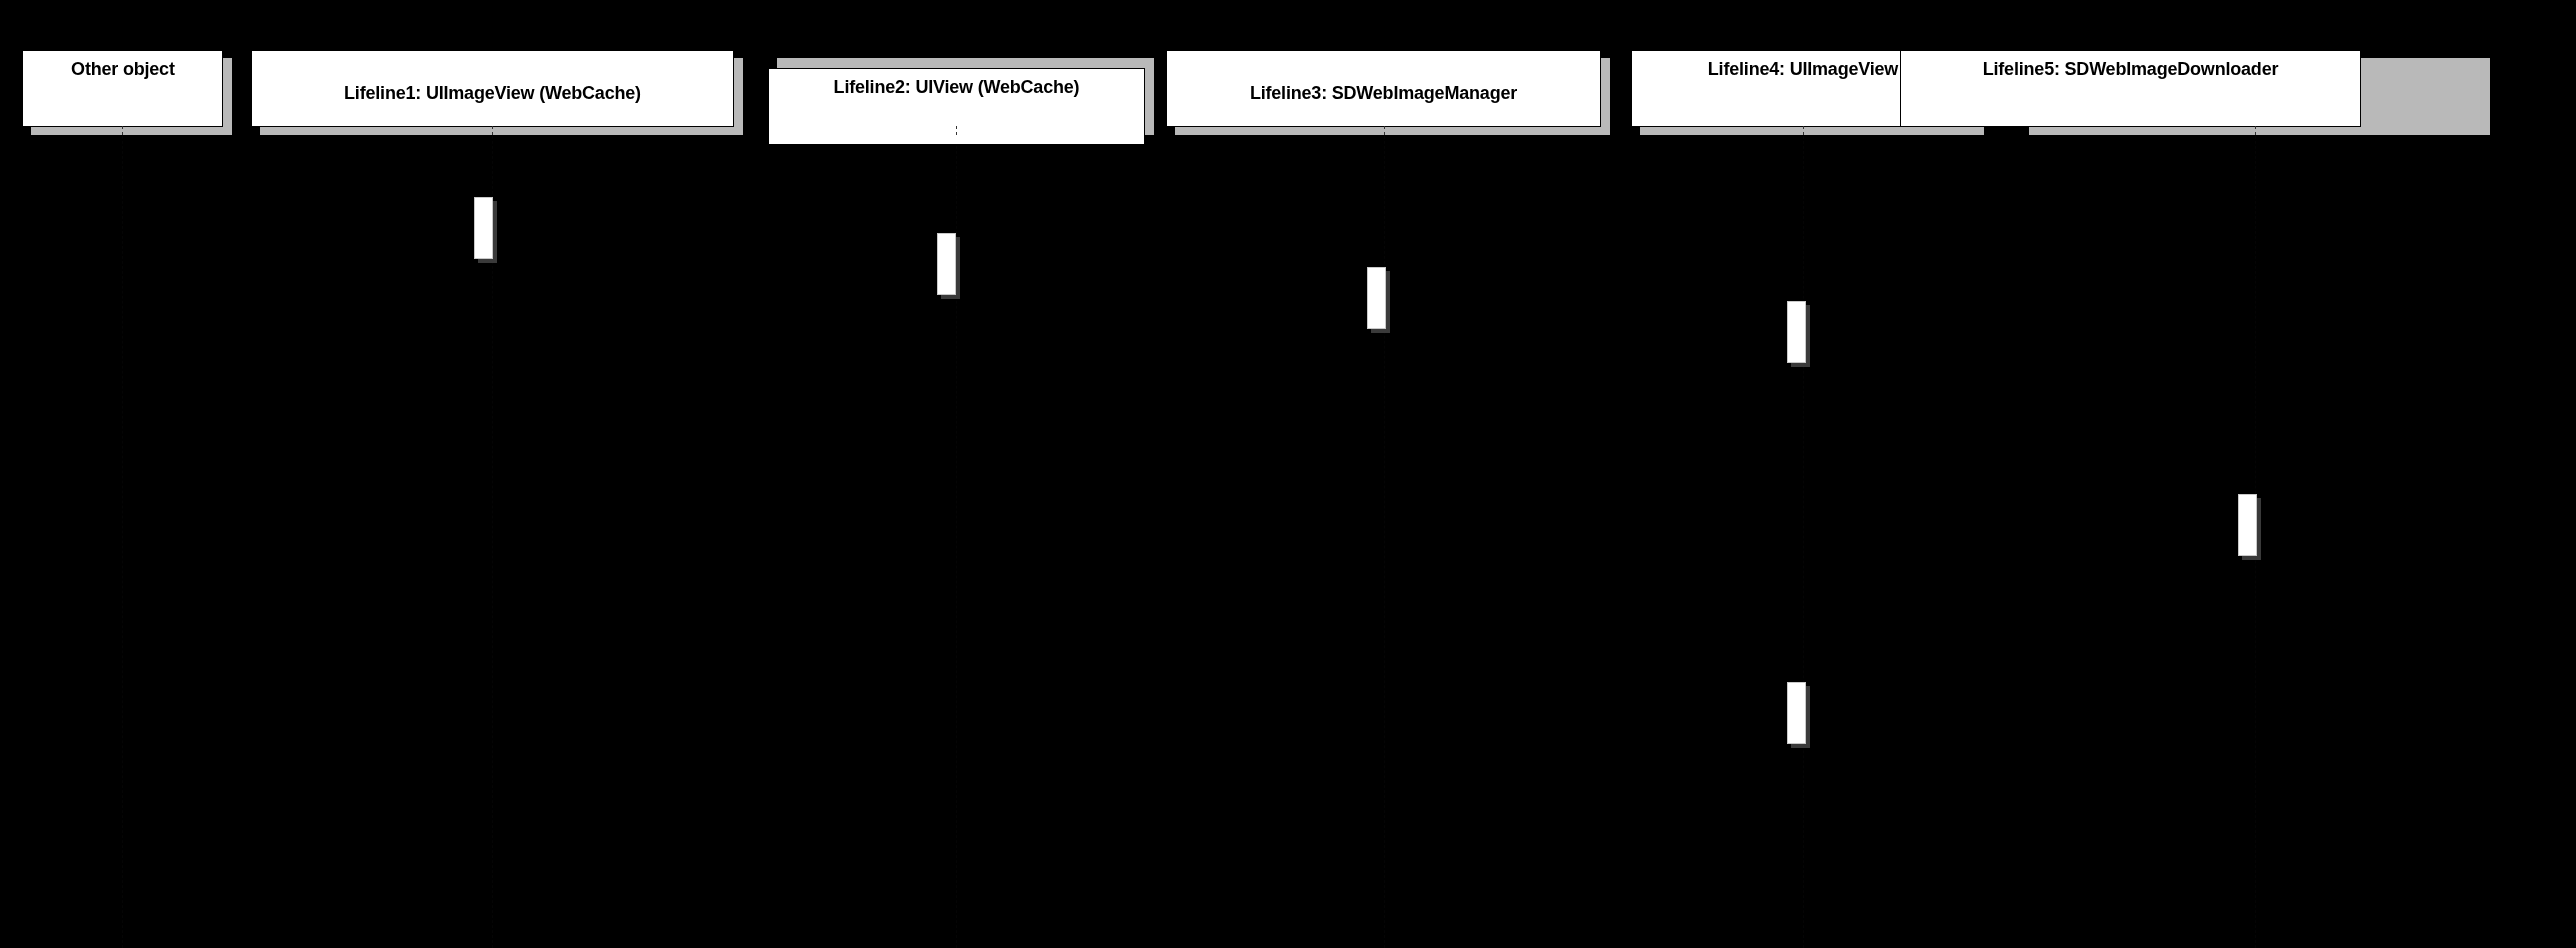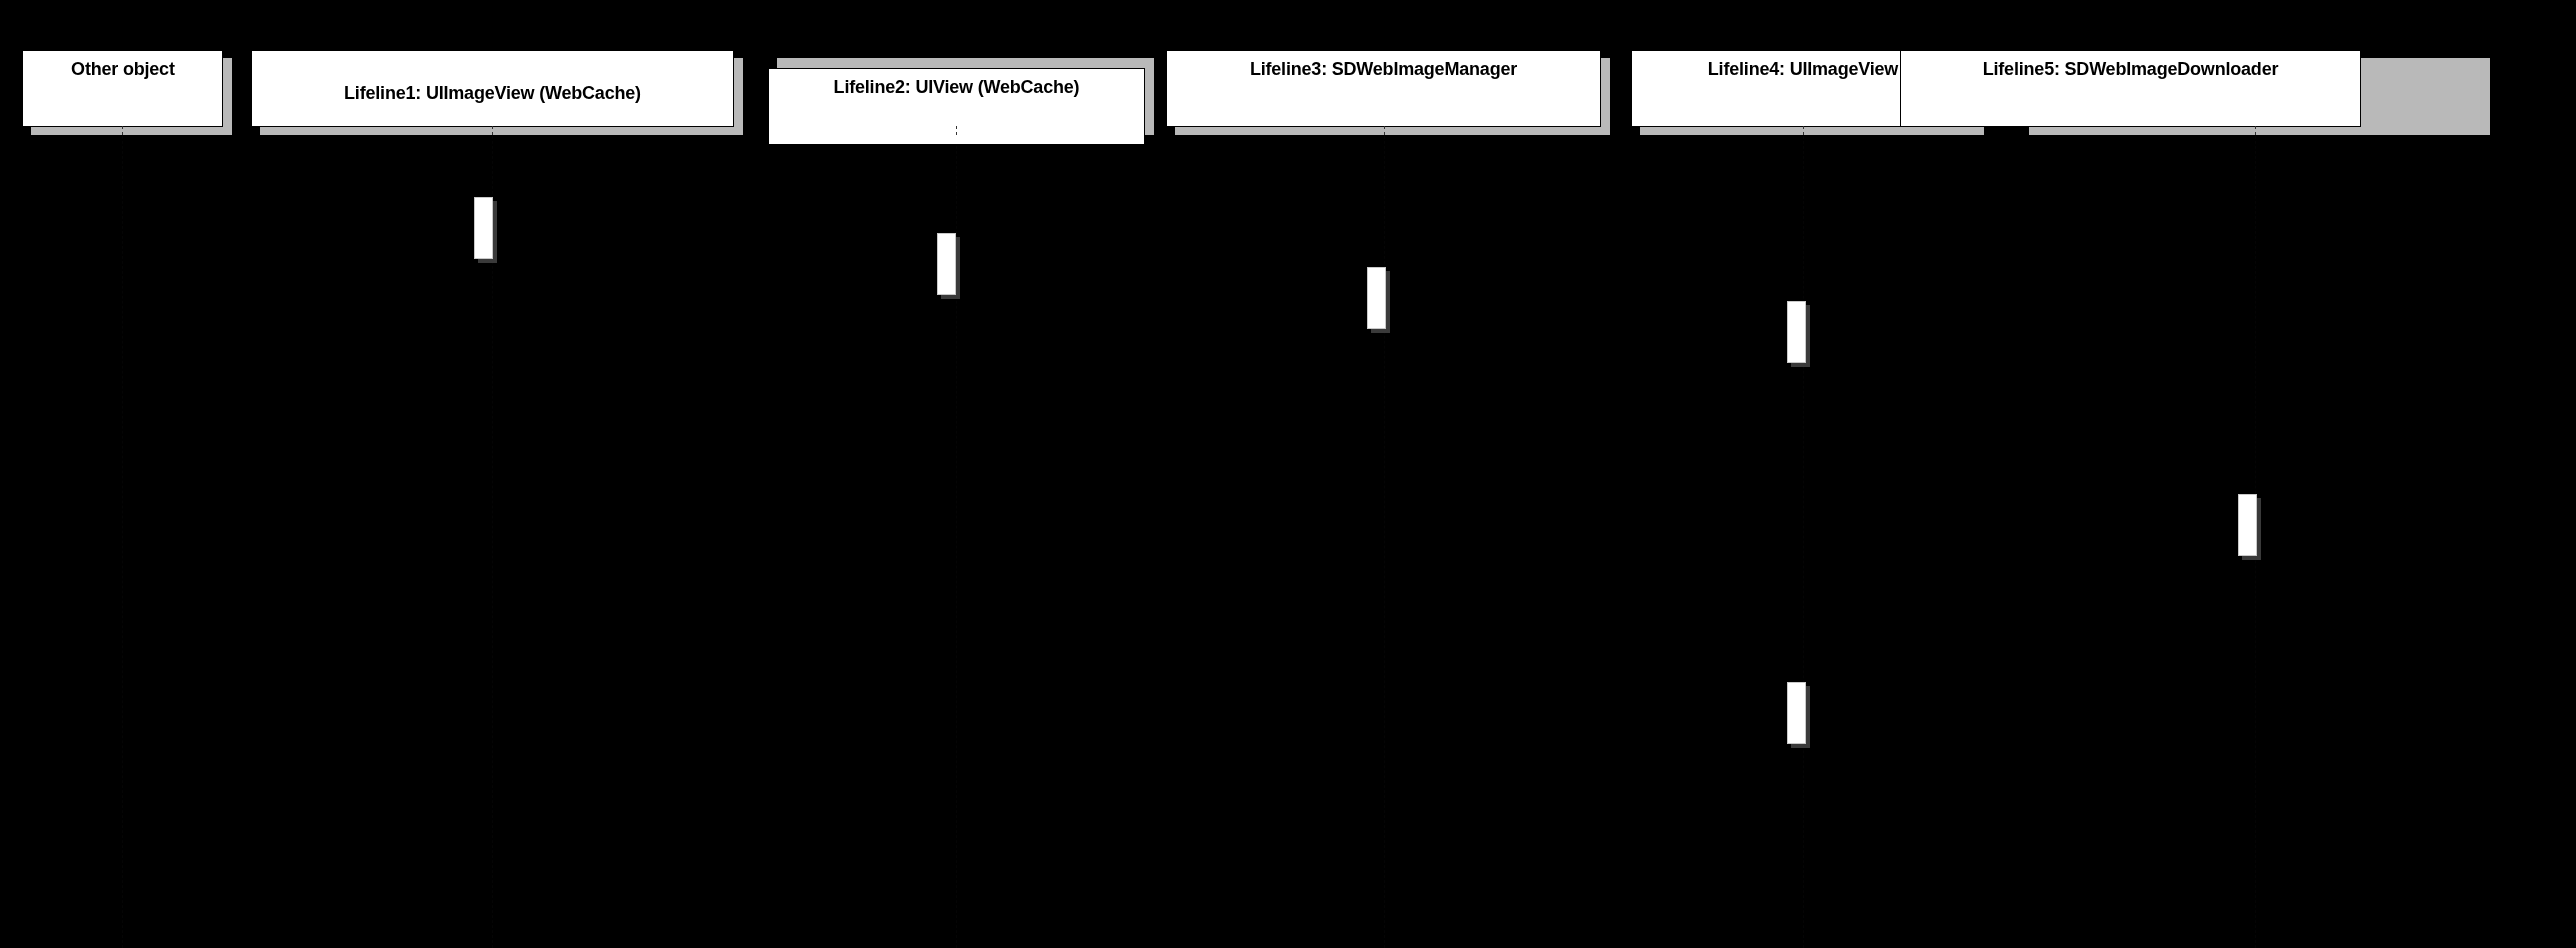--- a/index.html
+++ b/index.html
@@ -111,21 +111,21 @@
       <div class="lifeline-shadow" style="left: 777px; top: 58px; width: 377px; height: 77px;"></div>
       <div class="lifeline-stem-cap" style="left: 956px; top: 126px; height: 8.7px;"></div>
       <div class="lifeline-box" style="left: 768px; top: 68px; width: 377px; height: 77px;">
         <span class="lifeline-label">Lifeline2: UIView (WebCache)</span>
       </div>
     </div>
     <div class="lifeline" style="left: 0px; top: 0px;">
       <div class="lifeline-stem" style="left: 1384px; top: 126px; height: 822px;"></div>
       <div class="lifeline-shadow" style="left: 1175px; top: 58px; width: 435px; height: 77px;"></div>
       <div class="lifeline-stem-cap" style="left: 1384px; top: 126px; height: 8.7px;"></div>
-      <div class="lifeline-box" style="left: 1166px; top: 50px; width: 435px; height: 77px;">
+      <div class="lifeline-box" style="left: 1166px; top: 50px; width: 435px; height: 77px; align-items: center;">
         <span class="lifeline-label">Lifeline3: SDWebImageManager</span>
       </div>
     </div>
     <div class="lifeline" style="left: 0px; top: 0px;">
       <div class="lifeline-stem" style="left: 1803px; top: 126px; height: 822px;"></div>
       <div class="lifeline-shadow" style="left: 1640px; top: 58px; width: 344px; height: 77px;"></div>
       <div class="lifeline-stem-cap" style="left: 1803px; top: 126px; height: 8.7px;"></div>
       <div class="lifeline-box" style="left: 1631px; top: 50px; width: 344px; height: 77px;">
         <span class="lifeline-label">Lifeline4: UIImageView</span>
       </div>

